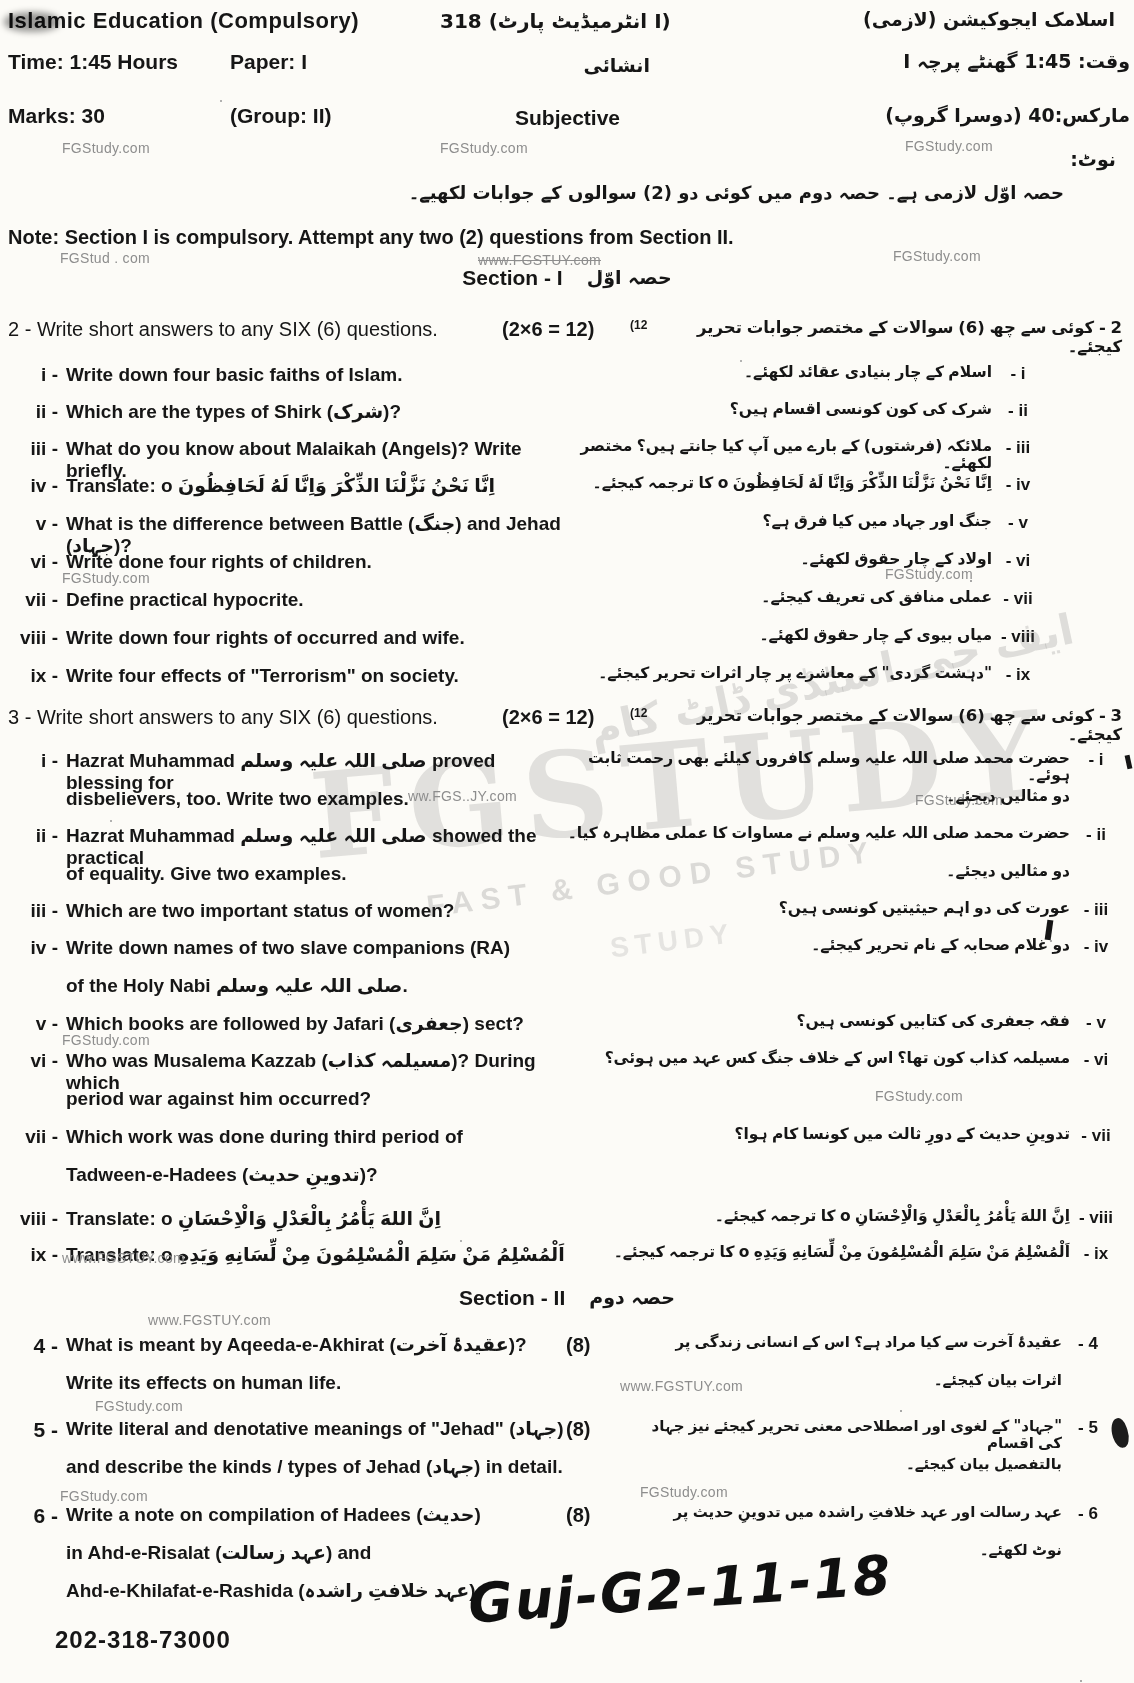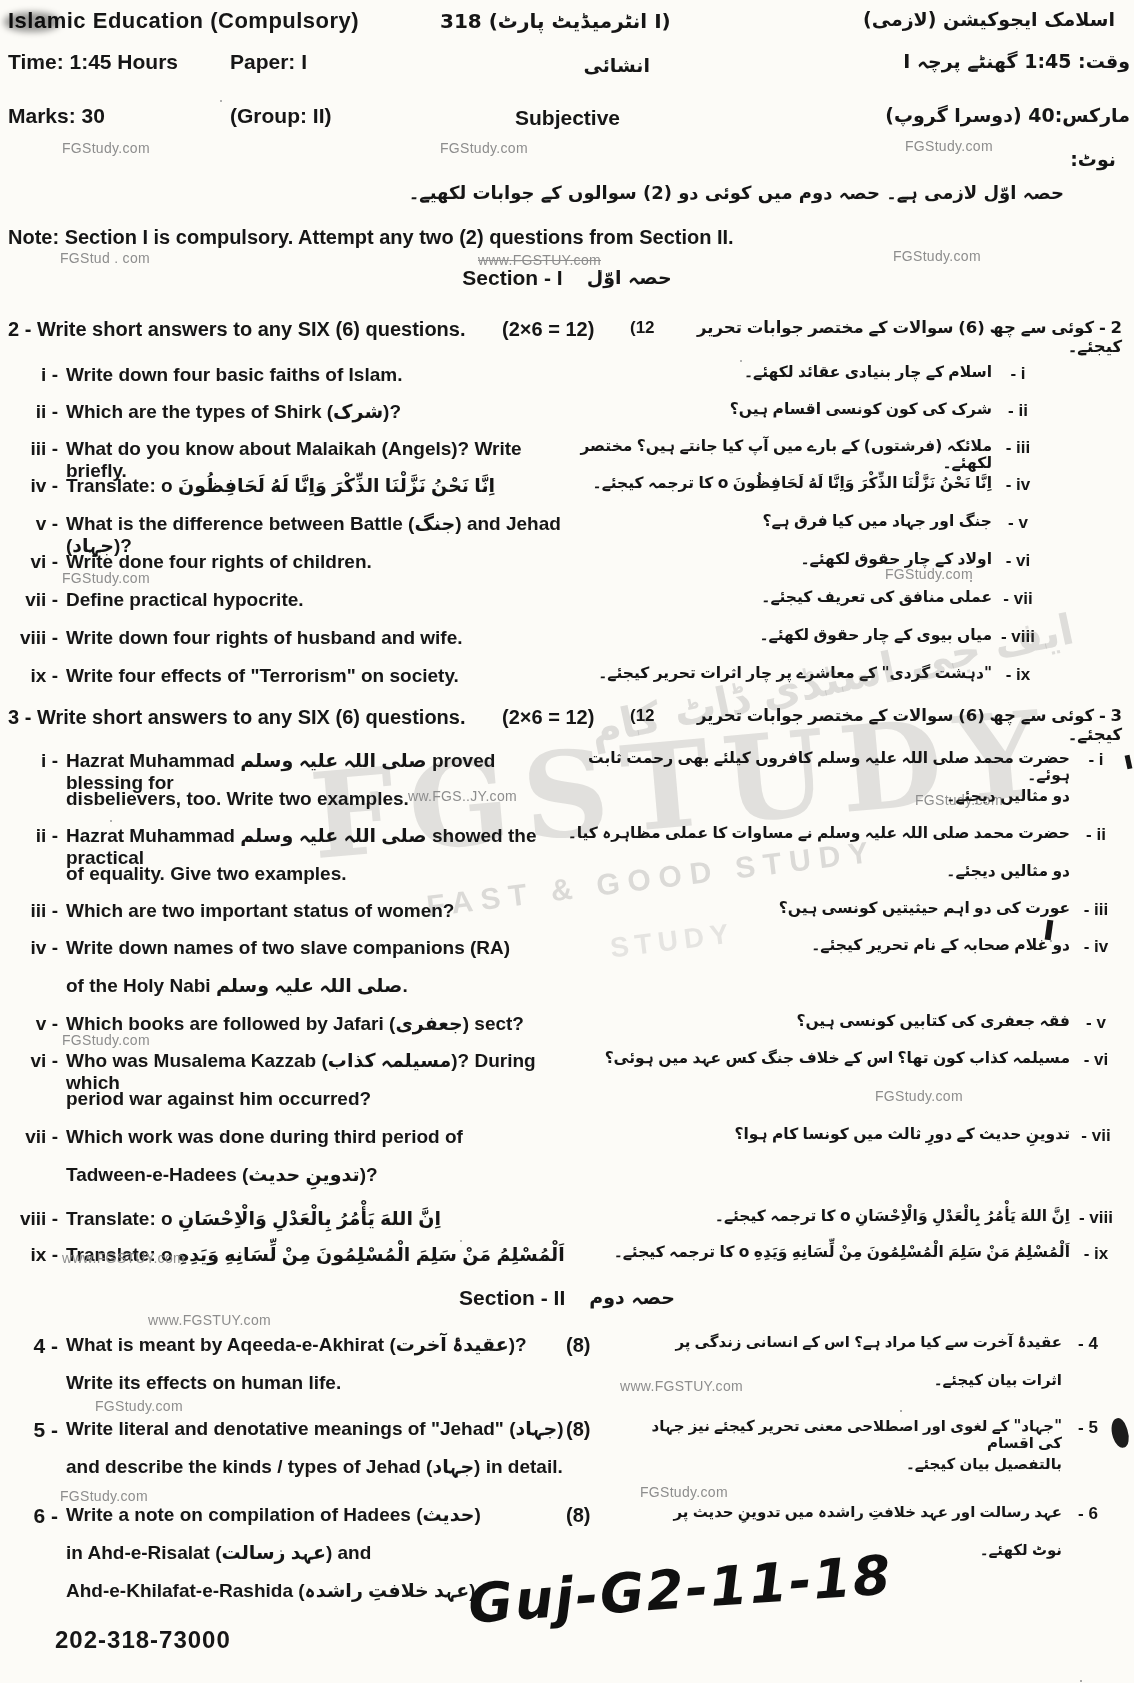--- a/index.html
+++ b/index.html
@@ -26,24 +26,24 @@
   .lrow{position:absolute;left:8px;display:flex;align-items:flex-start;}
   .b2{right:90px;}  .b3{right:12px;}  .bs2{right:20px;}
   .no-en{flex:0 0 50px;text-align:right;padding-right:8px;font-weight:bold;font-size:19px;}
   .t-en{flex:0 0 500px;font-weight:bold;font-size:19px;line-height:22px;white-space:pre-line;}
   .mid{flex:0 0 64px;font-weight:bold;font-size:20px;}
   .t-ur{flex:1;direction:rtl;text-align:right;font-family:"DejaVu Sans",sans-serif;
         font-weight:bold;font-size:15.5px;line-height:17px;word-spacing:-1px;}
   .no-ur{flex:0 0 52px;text-align:center;font-weight:bold;font-size:17px;}
   
   .qhead{position:absolute;left:8px;right:12px;display:flex;align-items:flex-start;}
-  .qh-en{flex:0 0 470px;font-size:20px;font-weight:bold;}
+  .qh-en{flex:0 0 470px;font-size:20px;font-weight:normal;}
   .qh-marks{flex:0 0 128px;font-size:20px;font-weight:bold;margin-left:24px;}
   .qh-urwrap{flex:1;display:flex;align-items:flex-start;}
-  .qh-urmarks{flex:0 0 40px;font-weight:bold;font-size:17px;}
+  .qh-urmarks{flex:0 0 40px;font-weight:bold;font-size:12px;}
   .qh-ur{flex:1;direction:rtl;text-align:right;font-family:"DejaVu Sans",sans-serif;
          font-weight:bold;font-size:16.5px;line-height:19px;word-spacing:-1px;}
   .sechead{position:absolute;left:0;right:0;display:flex;justify-content:center;gap:24px;
            font-weight:bold;font-size:21px;}
   .sechead .ur{font-size:19px;}
   
   .handw{position:absolute;font-family:"DejaVu Sans",sans-serif;font-style:italic;font-weight:bold;
          font-size:54px;letter-spacing:2px;transform:rotate(-4deg);color:#101010;}
   .smudge{position:absolute;background:rgba(0,0,0,.38);filter:blur(3px);border-radius:45%;}
   .tick{position:absolute;background:#151515;}
@@ -139,21 +139,21 @@
   <span class="wm" style="left:62px;top:570px;">FGStudy.com</span>
   <span class="wm" style="left:885px;top:566px;">FGStudy.com</span>
   <div class="lrow b2" style="top:589px;">
     <span class="no-en">vii -</span>
     <span class="t-en">Define practical hypocrite.</span>
     <span class="t-ur">عملی منافق کی تعریف کیجئے۔</span>
     <span class="no-ur">- vii</span>
   </div>
   <div class="lrow b2" style="top:627px;">
     <span class="no-en">viii -</span>
-    <span class="t-en">Write down four rights of husband and wife.</span>
+    <span class="t-en">Write down four rights of occurred and wife.</span>
     <span class="t-ur">میاں بیوی کے چار حقوق لکھئے۔</span>
     <span class="no-ur">- viii</span>
   </div>
   <div class="lrow b2" style="top:665px;">
     <span class="no-en">ix -</span>
     <span class="t-en">Write four effects of "Terrorism" on society.</span>
     <span class="t-ur">"دہشت گردی" کے معاشرے پر چار اثرات تحریر کیجئے۔</span>
     <span class="no-ur">- ix</span>
   </div>
 

